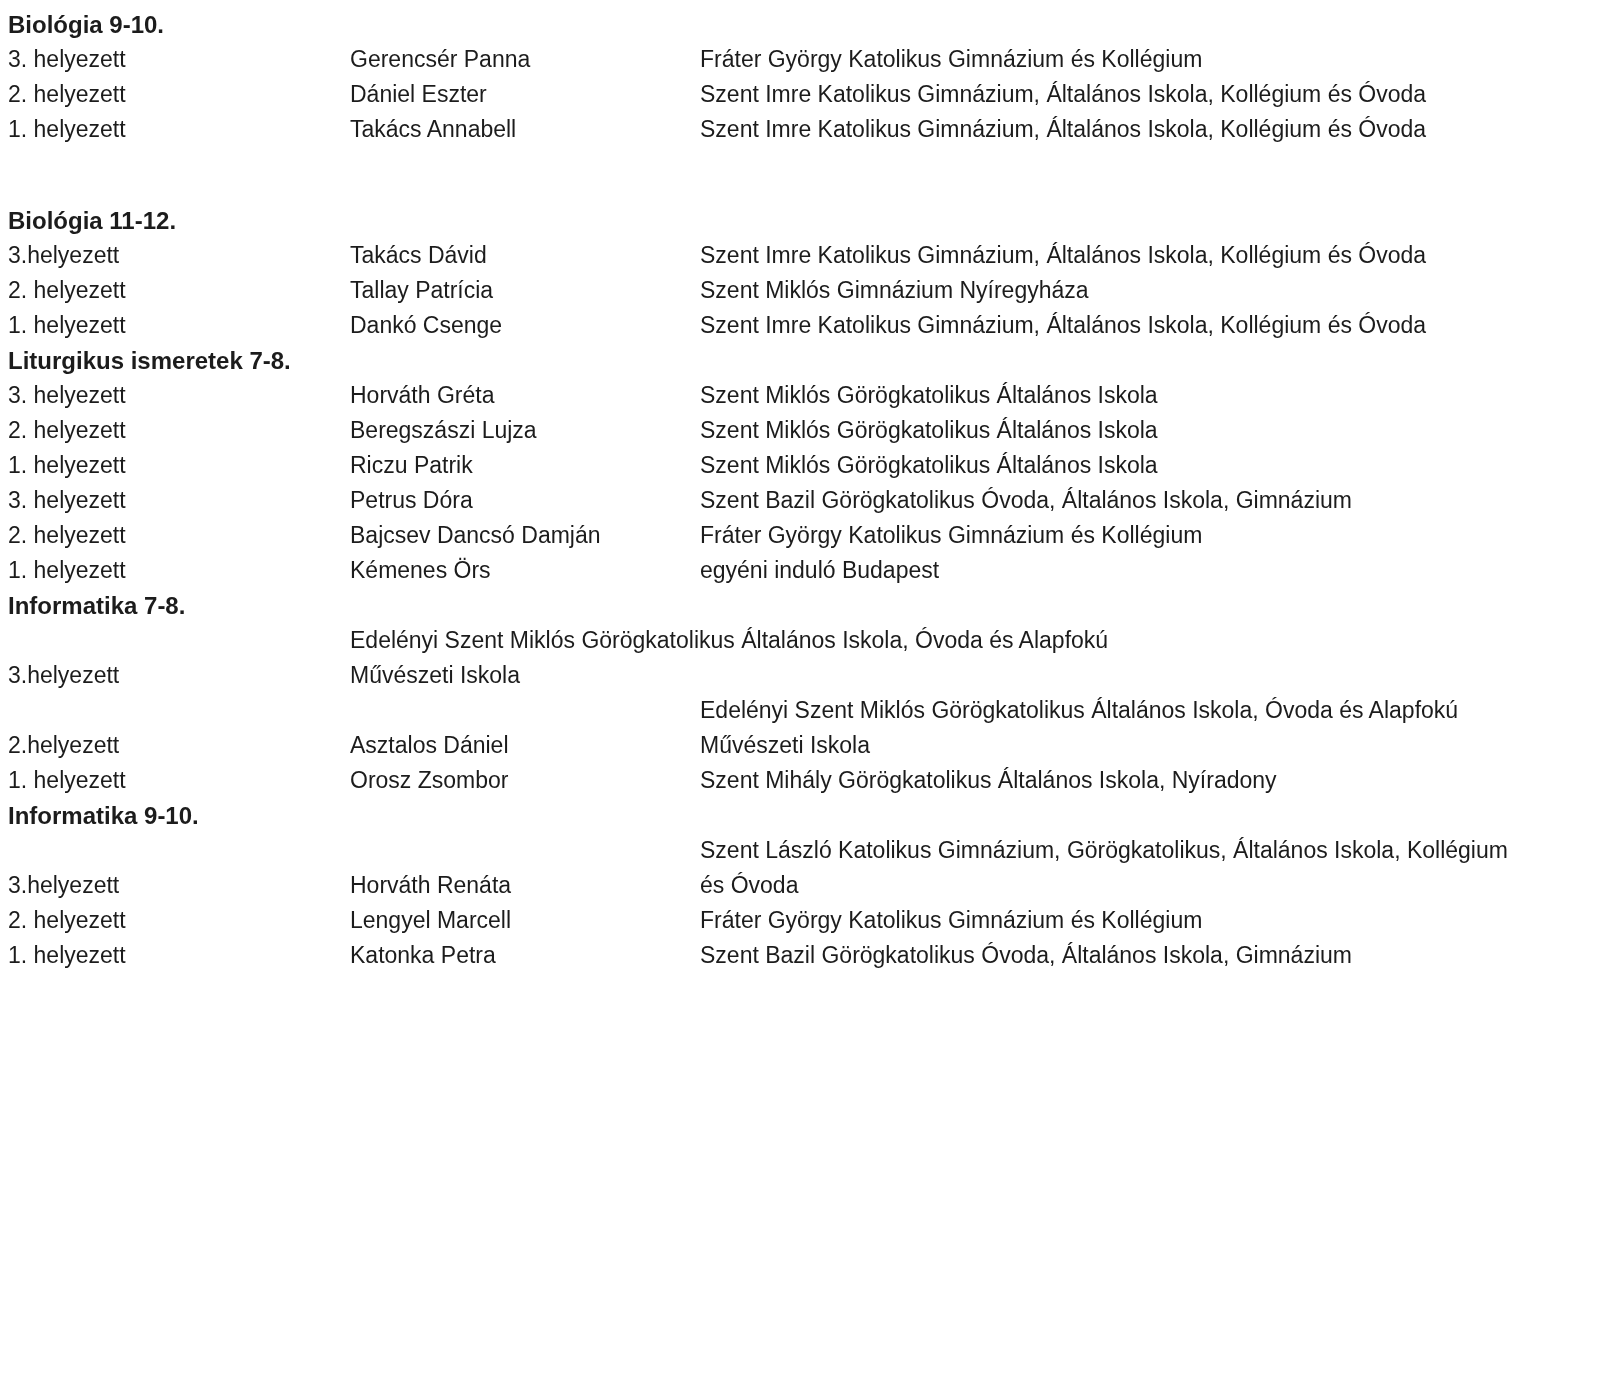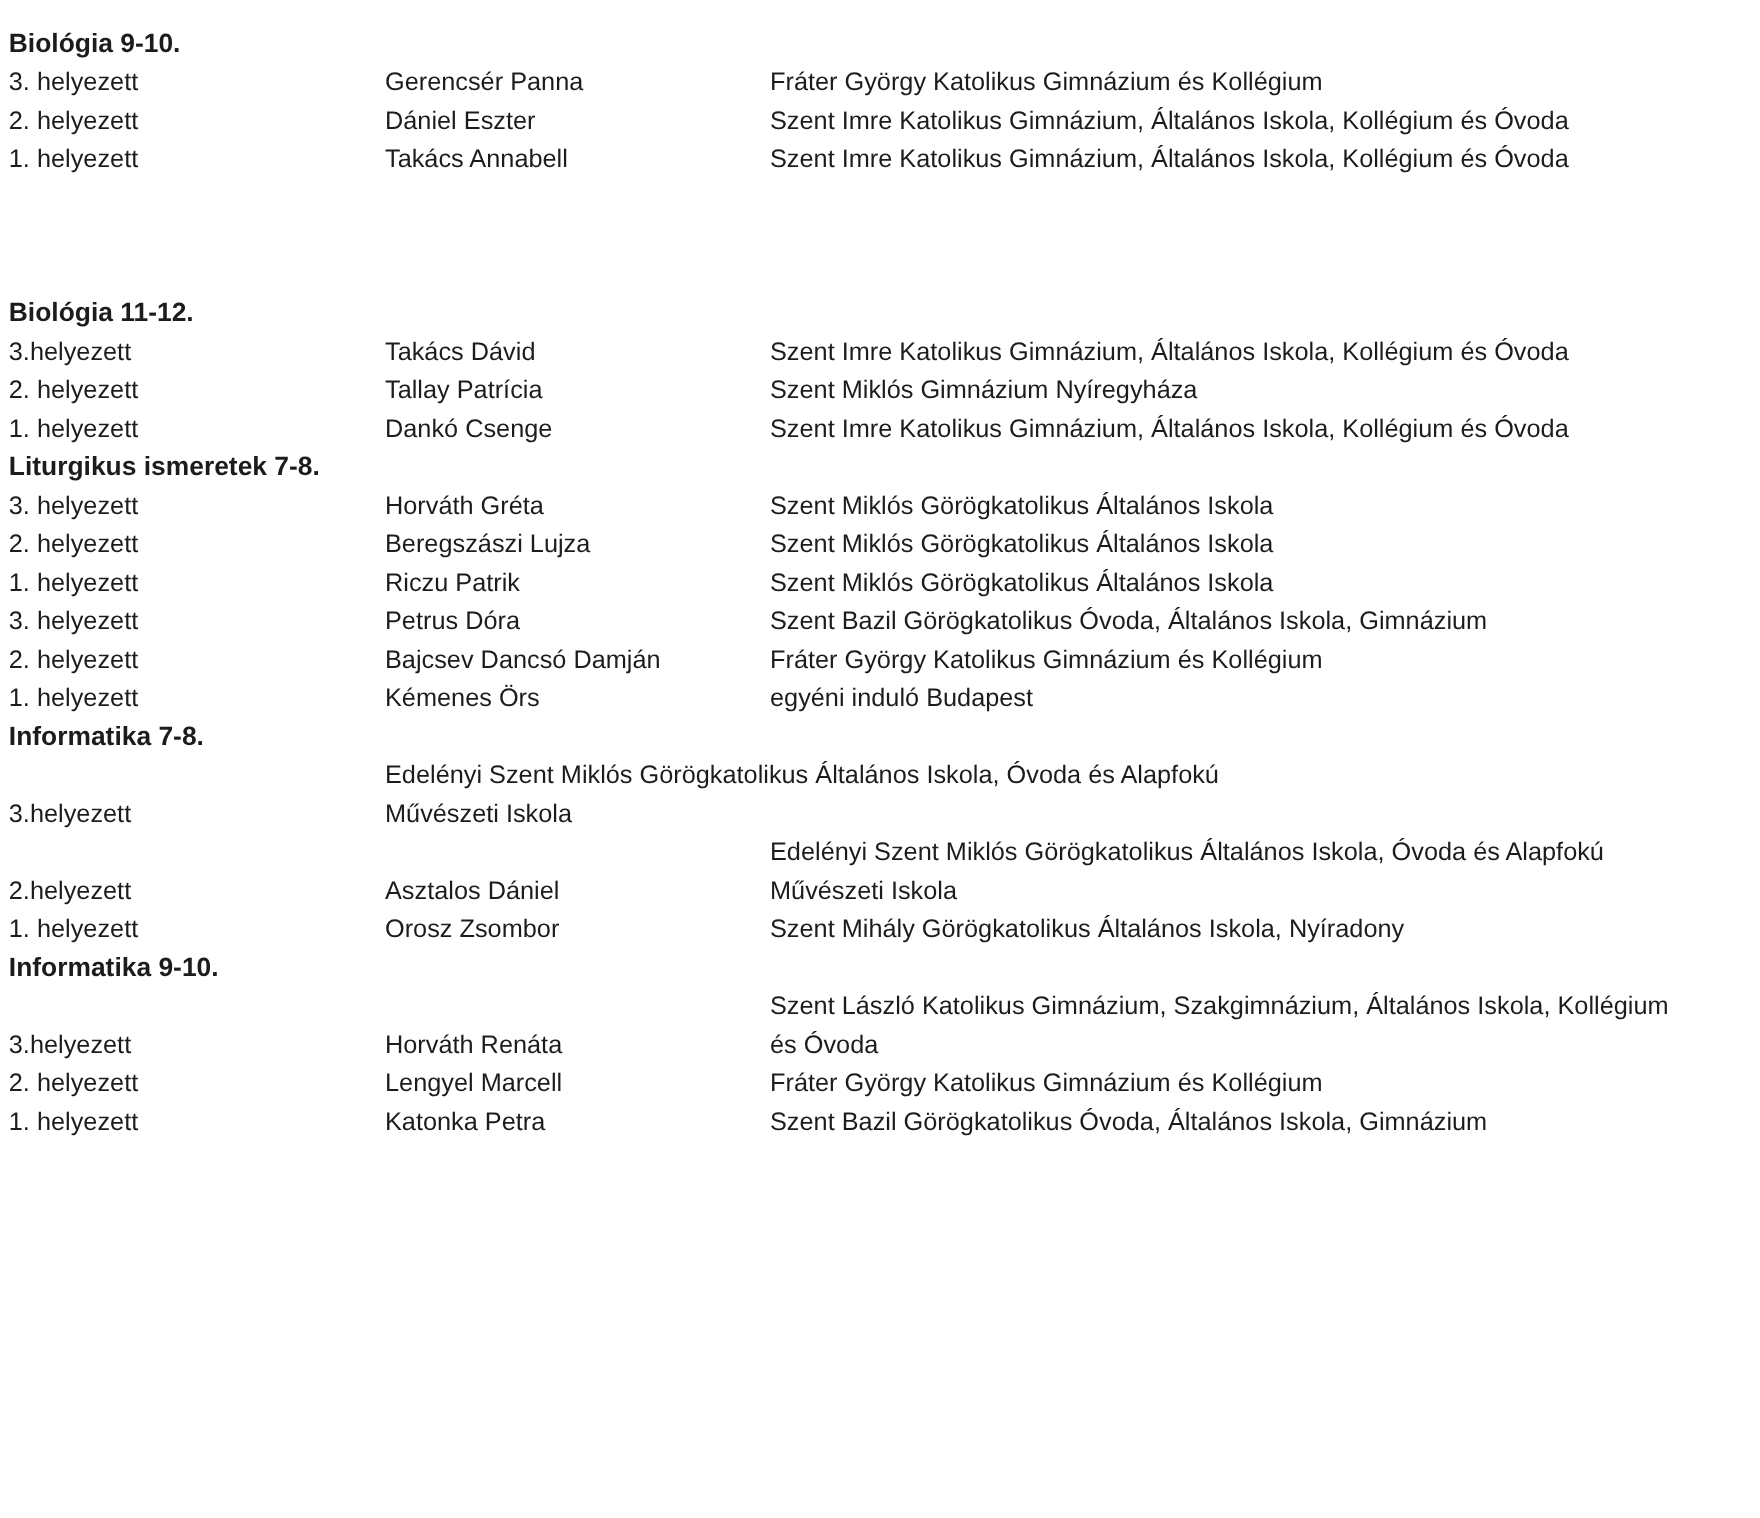--- a/index.html
+++ b/index.html
@@ -9,22 +9,22 @@
     height: 1380px;
     background: #ffffff;
     color: #1c1c1c;
     font-family: "Liberation Sans", "DejaVu Sans", sans-serif;
     font-size: 23px;
     line-height: 35px;
     overflow: hidden;
   }
   .page { padding: 6px 20px 0 8px; width: 1600px; }
   .section { }
-  .section.first { margin-top: 16px; }
-  .section.gap-large { margin-top: 105px; }
+  .section.first { margin-top: 1px; }
+  .section.gap-large { margin-top: 56px; }
   .section-title {
     font-weight: 700;
     font-size: 24px;
     white-space: nowrap;
   }
   .row { display: flex; align-items: flex-end; }
   .cell-place { width: 342px; flex: none; white-space: nowrap; }
   .cell-name  { width: 350px; flex: none; white-space: nowrap; }
   .cell-school { flex: 1 1 auto; min-width: 0; }
   .school-line { white-space: nowrap; }
@@ -158,21 +158,21 @@
       </div>
     </div>
   </div>
 
   <div class="section">
     <div class="section-title">Informatika 9-10.</div>
     <div class="row">
       <div class="cell-place">3.helyezett</div>
       <div class="cell-name">Horváth Renáta</div>
       <div class="cell-school">
-        <div class="school-line">Szent László Katolikus Gimnázium, Szakgimnázium, Általános Iskola, Kollégium</div>
+        <div class="school-line">Szent László Katolikus Gimnázium, Görögkatolikus, Általános Iskola, Kollégium</div>
         <div class="school-line">és Óvoda</div>
       </div>
     </div>
     <div class="row">
       <div class="cell-place">2. helyezett</div>
       <div class="cell-name">Lengyel Marcell</div>
       <div class="cell-school">
         <div class="school-line">Fráter György Katolikus Gimnázium és Kollégium</div>
       </div>
     </div>

